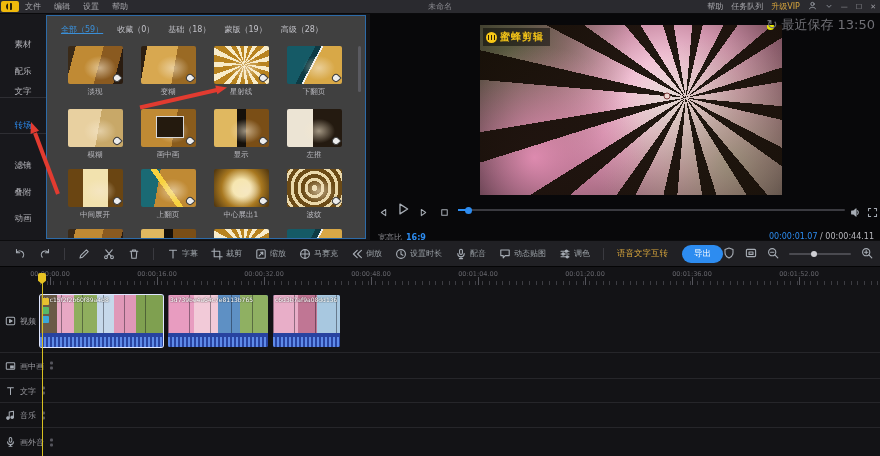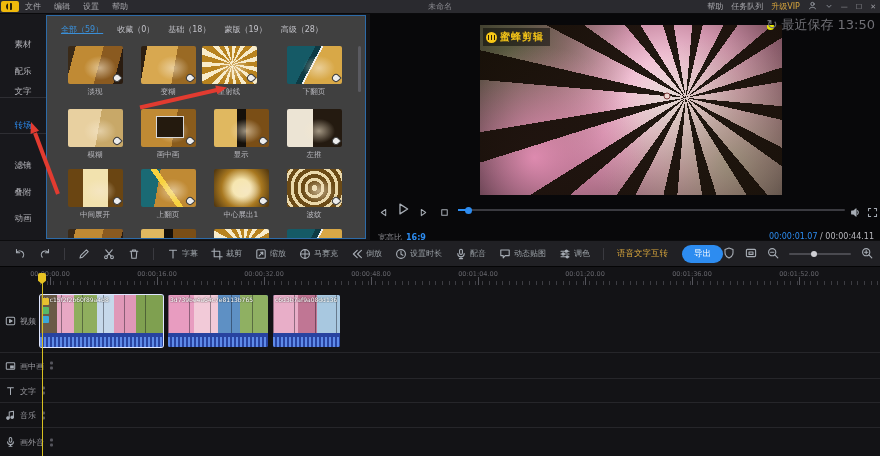--- a/index.html
+++ b/index.html
@@ -161,21 +161,21 @@
             <span class="drop"></span>
           </div>
           <div class="t-label">淡现</div>
         </div>
         <div class="t-cell" style="left: 86px; top: 30px;">
           <div class="thumb st-blur">
             <span class="drop"></span>
           </div>
           <div class="t-label">变糊</div>
         </div>
-        <div class="t-cell" style="left: 147px; top: 30px;">
+        <div class="t-cell" style="left: 159px; top: 30px;">
           <div class="thumb st-starburst">
             <span class="drop"></span>
           </div>
           <div class="t-label">星射线</div>
         </div>
         <div class="t-cell" style="left: 232px; top: 30px;">
           <div class="thumb st-pagedown">
             <span class="drop"></span>
           </div>
           <div class="t-label">下翻页</div>

